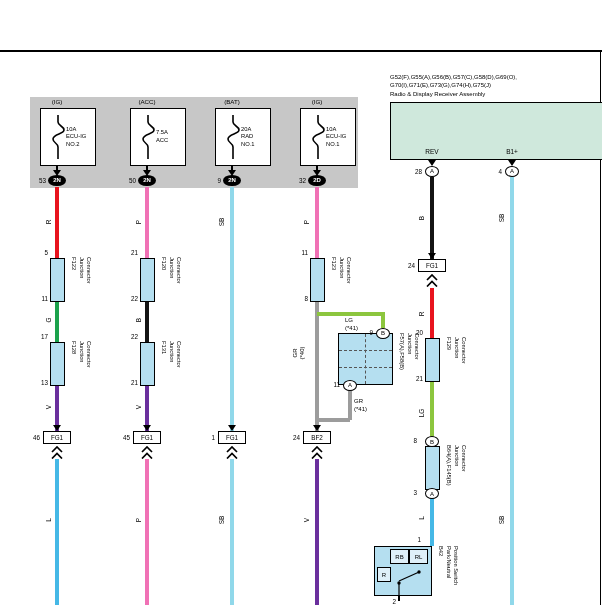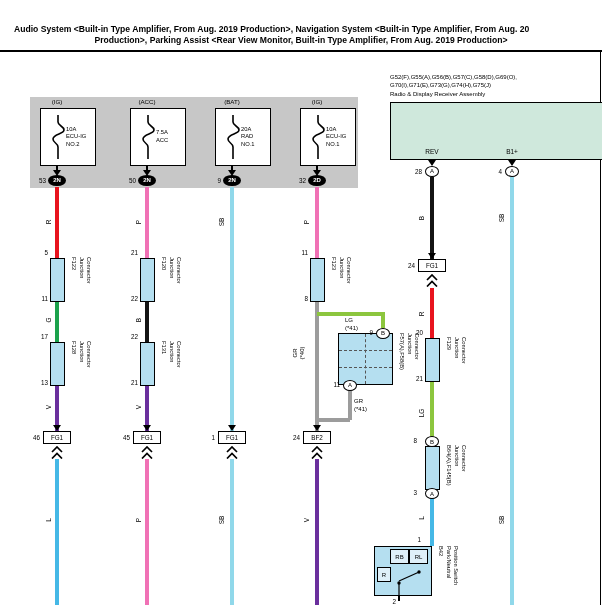--- a/index.html
+++ b/index.html
@@ -26,22 +26,20 @@
   .hlbl{position:absolute;font-size:6px;line-height:1.25;white-space:pre-line}
   .dash-h{position:absolute;height:0;border-top:1px dashed #555}
   .dash-v{position:absolute;width:0;border-left:1px dashed #555}
   .cell{position:absolute;border:1px solid #000;background:#dff0f9;font-size:6px;display:flex;align-items:center;justify-content:center}
 </style>
 </head>
 <body>
 
 <div id="canvas">
 
-  <div class="t" style="left:14px;top:24px;font-size:8.6px;font-weight:bold">Audio System &lt;Built-in Type Amplifier, From Aug. 2019 Production&gt;, Navigation System &lt;Built-in Type Amplifier, From Aug. 20</div>
-  <div class="t" style="left:0;top:35px;width:602px;text-align:center;font-size:8.6px;font-weight:bold">Production&gt;, Parking Assist &lt;Rear View Monitor, Built-in Type Amplifier, From Aug. 2019 Production&gt;</div>
   <div class="abs" style="left:0;top:50px;width:602px;height:1.5px;background:#000"></div>
   <div class="abs" style="left:599.5px;top:50px;width:1.5px;height:555px;background:#000"></div>
 
   <div class="abs" style="left:30px;top:97px;width:328px;height:91px;background:#c7c7c7"></div>
 
   <div class="srclbl" style="left:35px;top:98px">(IG)</div>
   <div class="fusebox" style="left:40px;top:108px">
     <svg width="20" height="46" viewBox="0 0 20 46" style="position:absolute;left:7px;top:5px">
         <path d="M10 1 v7 c0 4 6 4 6 8 c0 4 -11 4 -11 9 c0 4 5 4 5 8 v12" stroke="#000" stroke-width="1.6" fill="none"></path>
       </svg>

